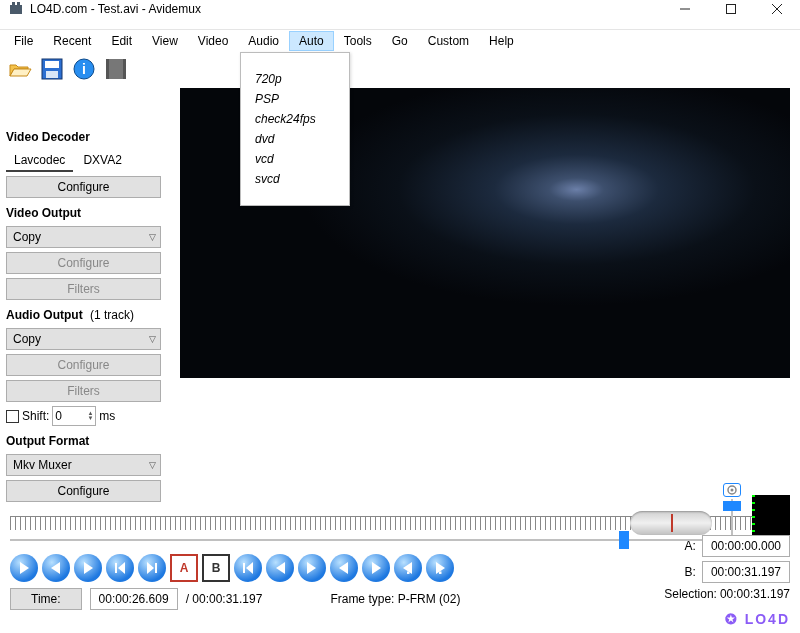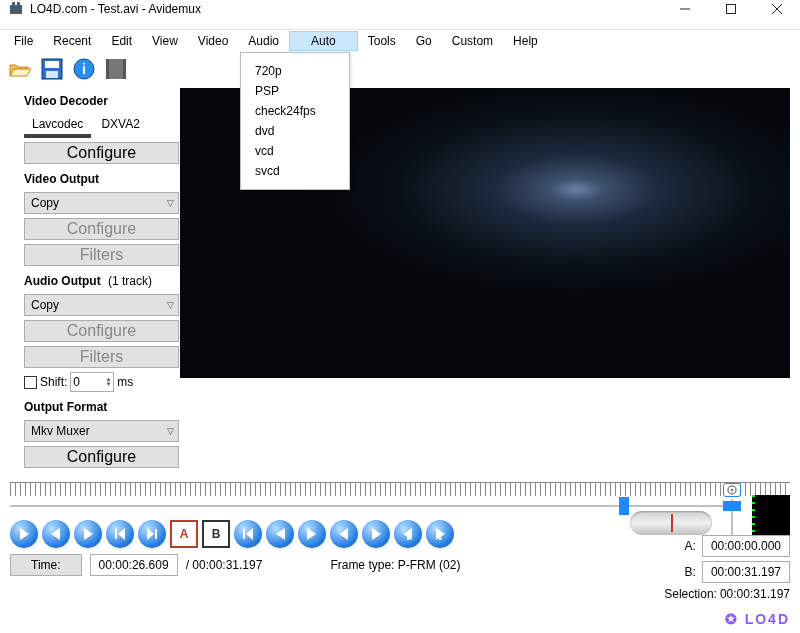--- a/index.html
+++ b/index.html
@@ -4,31 +4,31 @@
 <style>
   * { box-sizing: border-box; font-family: "Segoe UI", Tahoma, sans-serif; }
   body { margin: 0; width: 800px; height: 633px; background: #fff; overflow: hidden; font-size: 12px; color: #000; }
   .titlebar { height: 30px; display: flex; align-items: center; padding: 0 0 12px 8px; border-bottom: 1px solid #e5e5e5; }
   .title-icon { width: 16px; height: 16px; margin-right: 6px; }
   .title-text { font-size: 12px; flex: 1; }
   .win-btn { width: 46px; height: 30px; display: flex; align-items: center; justify-content: center; }
   .win-btn svg { stroke: #222; }
   .menubar { height: 22px; display: flex; align-items: center; padding: 0 4px; }
   .menu-item { padding: 3px 10px; font-size: 12px; cursor: pointer; }
-  .menu-item.open { background: #cce8ff; border: 1px solid #99d1ff; padding: 2px 21px; }
+  .menu-item.open { background: #cce8ff; border: 1px solid #99d1ff; padding: 2px 9px; }
   .toolbar { height: 34px; display: flex; align-items: center; padding: 2px 6px; gap: 4px; }
   .tool-btn { width: 28px; height: 28px; display: flex; align-items: center; justify-content: center; border: 1px solid transparent; }
   .content { display: flex; }
-  .sidebar { width: 180px; padding: 0 24px; background: #fff; }
+  .sidebar { width: 180px; padding: 0 6px; background: #fff; margin-top: 36px; }
   .section-label { font-weight: bold; margin: 8px 0 6px 0; font-size: 12px; }
   .tabbox { display: flex; gap: 2px; margin-bottom: 4px; }
   .tab { padding: 3px 8px; font-size: 12px; border-bottom: 2px solid transparent; }
-  .tab.active { border-bottom: 4px solid #404040; text-align: center; }
+  .tab.active { border-bottom: 2px solid #404040; text-align: center; }
   .sidebar-btn { width: 155px; height: 22px; background: #e1e1e1; border: 1px solid #adadad; margin-bottom: 4px;
-                 display: flex; align-items: center; justify-content: center; font-size: 16px; }
+                 display: flex; align-items: center; justify-content: center; font-size: 12px; }
   .sidebar-btn.disabled { color: #888; }
   .sidebar-select { width: 155px; height: 22px; background: #e1e1e1; border: 1px solid #adadad; margin-bottom: 4px;
                     display: flex; align-items: center; justify-content: space-between; padding: 0 4px 0 6px; font-size: 12px; gap: 40px; }
   .chev { font-size: 9px; color: #555; }
   .shift-row { display: flex; align-items: center; gap: 3px; margin-top: 2px; }
   .shift-chk { width: 13px; height: 13px; border: 1px solid #333; }
   .shift-spin { width: 44px; height: 20px; border: 1px solid #adadad; display: flex; align-items: center; padding: 0 2px; }
   .spin-arrows { display: flex; flex-direction: column; line-height: 5px; font-size: 6px; color: #555; margin-left: auto; }
   .preview { flex: 1; margin: 2px 10px 0 0; height: 290px; }
   .preview-frame { width: 100%; height: 100%; background: radial-gradient(ellipse 45% 40% at 65% 35%, #6b7fa8 0%, #3d4f6d 10%, #1c2a3e 30%, #0a1018 65%, #04060a 100%); position: relative; overflow: hidden; }
@@ -59,21 +59,21 @@
                 background: repeating-linear-gradient(to bottom, #0f0 0 2px, #000 2px 7px); }
   .status-row { display: flex; align-items: center; gap: 8px; margin: 6px 10px 0 10px; font-size: 12px; }
   .stat-box { background: #e1e1e1; border: 1px solid #adadad; padding: 3px 20px; }
   .stat-edit { border: 1px solid #adadad; padding: 3px 8px; min-width: 84px; text-align: left; background: #fff; }
   .sel-col { font-size: 12px; }
   .sel-row { display: flex; align-items: center; justify-content: flex-end; gap: 6px; margin-bottom: 4px; }
   .lo4d { position: absolute; right: 4px; bottom: 4px; background: rgba(255,255,255,0.6); padding: 2px 6px;
           font-size: 14px; letter-spacing: 2px; color: #8b5cf6; font-weight: bold; }
   
   .dropdown { position: absolute; left: 240px; top: 52px; width: 110px; background: #fff; border: 1px solid #bcbcbc;
-              box-shadow: 1px 1px 3px rgba(0,0,0,0.15); padding: 8px 0; z-index: 100; }
+              box-shadow: 1px 1px 3px rgba(0,0,0,0.15); padding: 16px 0; z-index: 100; font-style: italic; }
   .dd-item { padding: 3px 14px; font-size: 12px; }
   .bottom-right { position: absolute; right: 10px; bottom: 28px; width: 200px; }
 </style>
 </head>
 <body>
 
 <div class="titlebar">
   <span class="title-icon">
     <svg width="16" height="16">
         <rect x="2" y="4" width="12" height="9" fill="#4a5a6a"></rect>

